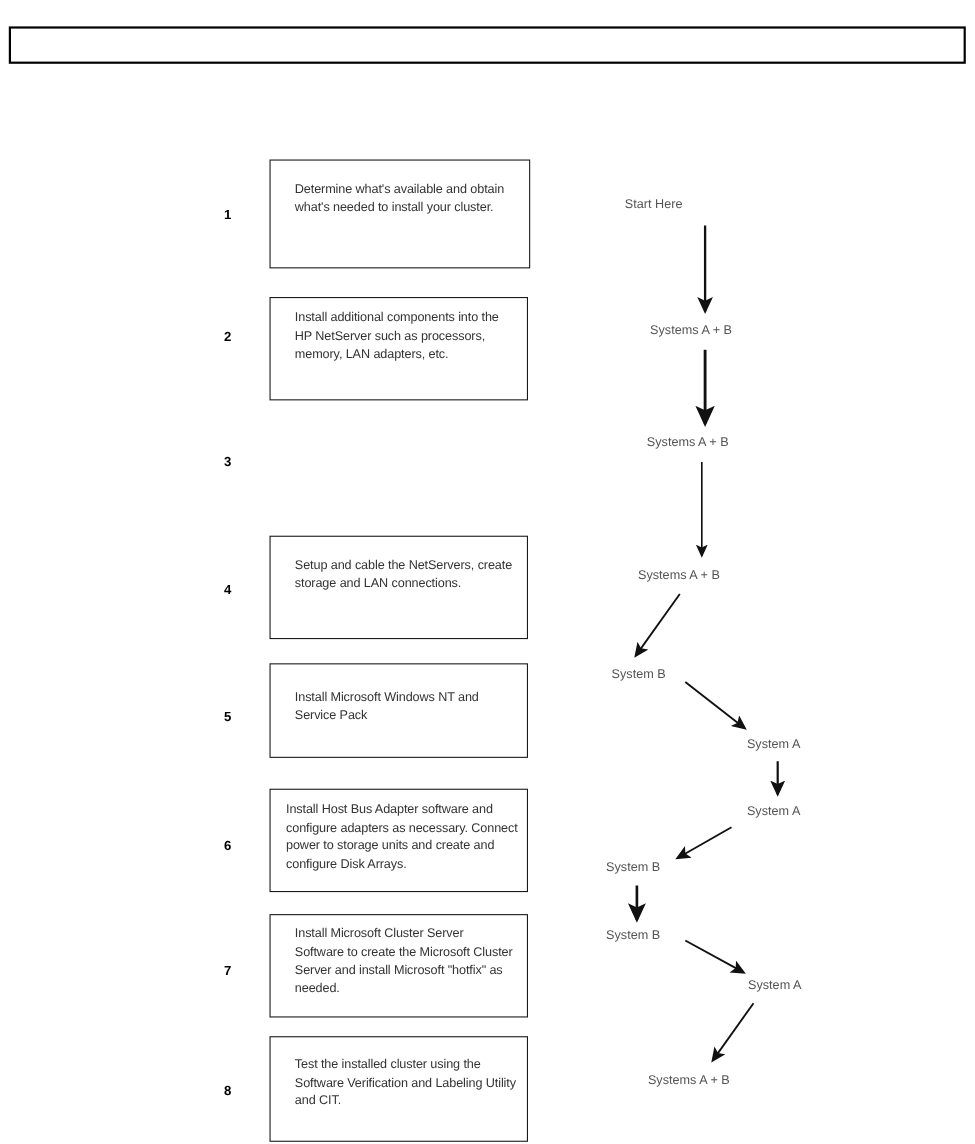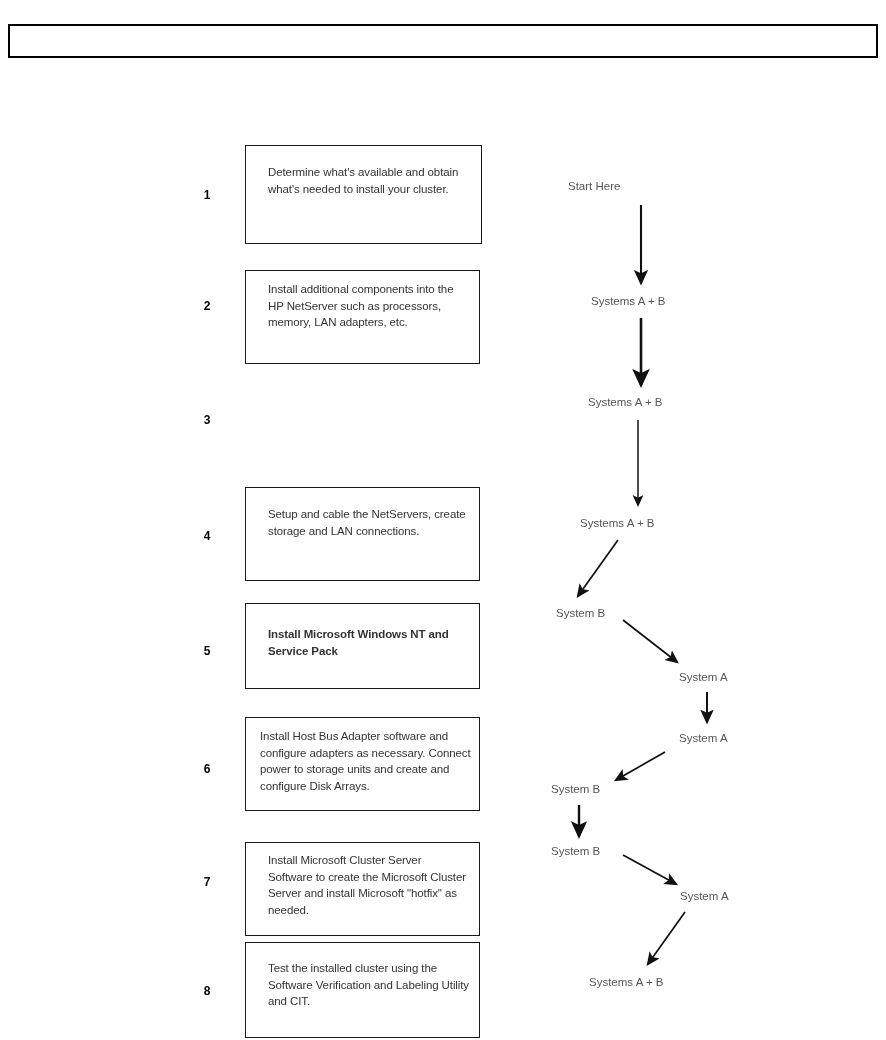--- a/index.html
+++ b/index.html
@@ -120,29 +120,29 @@
 
   <div class="step-box" style="left:245px; top:270px; width:235px; height:94px;">
     <div class="step-box-text" style="top:10px;">Install additional components into the HP NetServer such as processors, memory, LAN adapters, etc.</div>
   </div>
 
 
   <div class="step-box" style="left:245px; top:487px; width:235px; height:94px;">
     <div class="step-box-text" style="top:18px;">Setup and cable the NetServers, create storage and LAN connections.</div>
   </div>
 
-  <div class="step-box" style="left:245px; top:603px; width:235px; height:86px;font-weight:bold;">
+  <div class="step-box" style="left:245px; top:603px; width:235px; height:86px;">
     <div class="step-box-text" style="top:22px;">Install Microsoft Windows NT and Service Pack</div>
   </div>
 
   <div class="step-box tight" style="left:245px; top:717px; width:235px; height:94px;">
     <div class="step-box-text">Install Host Bus Adapter software and configure adapters as necessary. Connect power to storage units and create and configure Disk Arrays.</div>
   </div>
 
-  <div class="step-box" style="left:245px; top:831px; width:235px; height:94px;margin-top:11px;">
+  <div class="step-box" style="left:245px; top:831px; width:235px; height:94px;">
     <div class="step-box-text" style="top:9px;">Install Microsoft Cluster Server Software to create the Microsoft Cluster Server and install Microsoft "hotfix" as needed.</div>
   </div>
 
   <div class="step-box" style="left:245px; top:942px; width:235px; height:96px;">
     <div class="step-box-text" style="top:17px;">Test the installed cluster using the Software Verification and Labeling Utility and CIT.</div>
   </div>
 
   <div class="flow-label" style="left:568px; top:180px;">Start Here</div>
   <div class="flow-label" style="left:591px; top:295px;">Systems A + B</div>
   <div class="flow-label" style="left:588px; top:396px;">Systems A + B</div>

